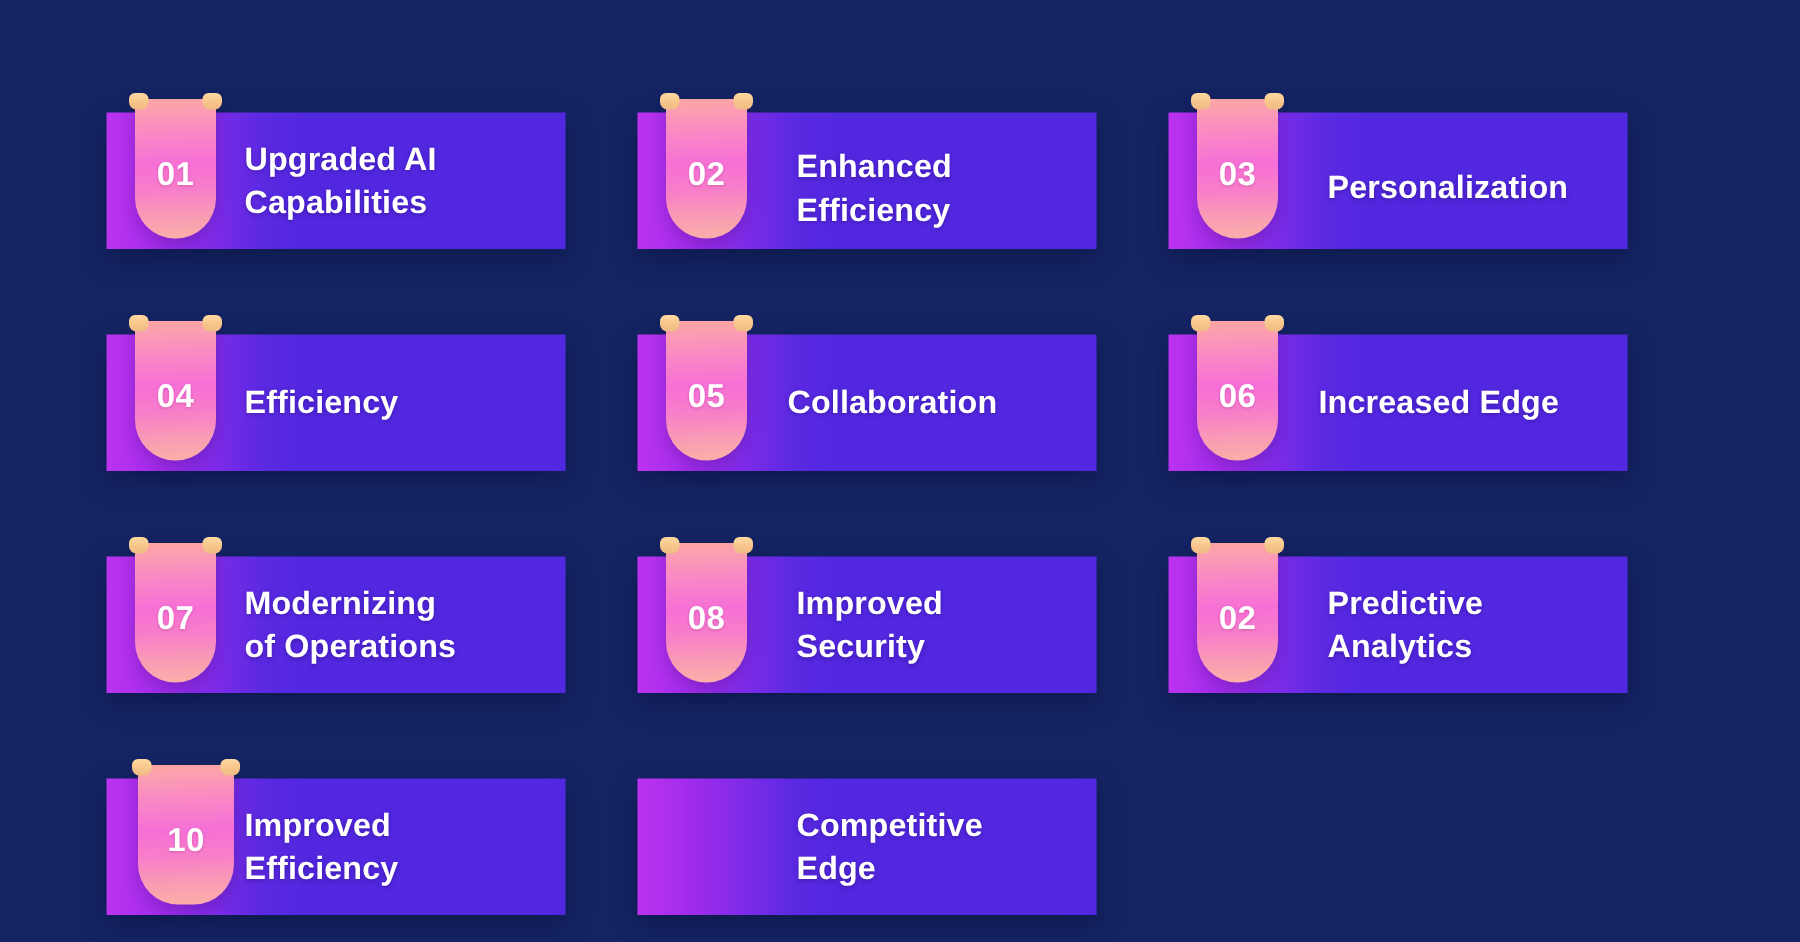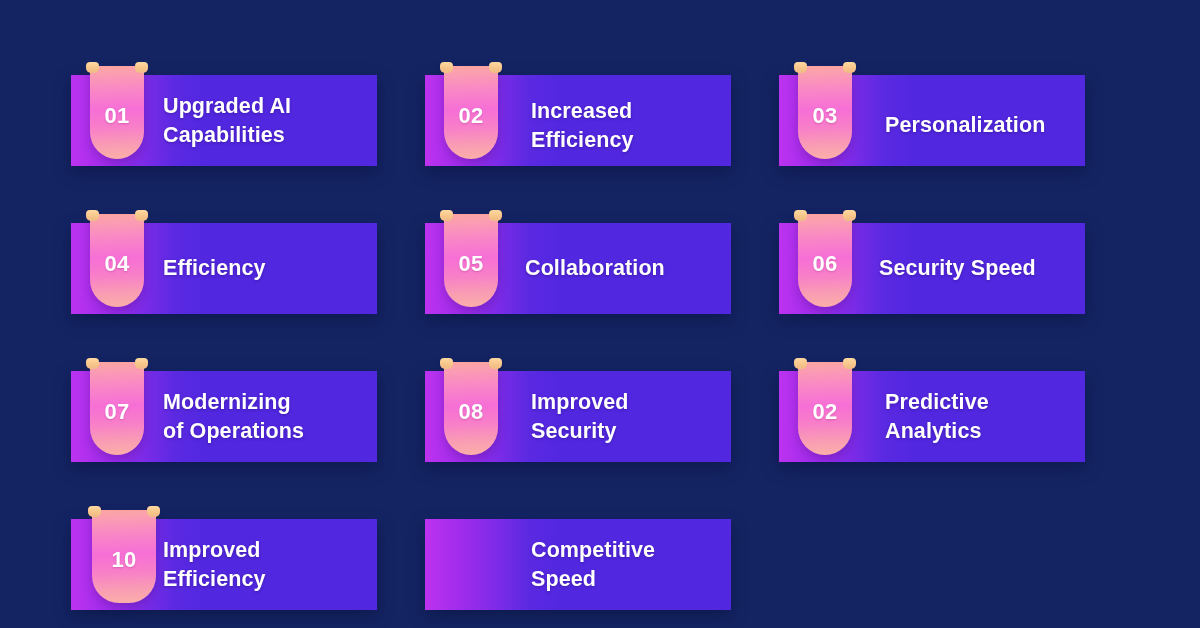--- a/index.html
+++ b/index.html
@@ -145,21 +145,21 @@
         <span class="badge-num">01</span>
       </div>
       <div class="card-label">Upgraded AI
 Capabilities</div>
     </div>
 
     <div class="card shift-down tight">
       <div class="badge">
         <span class="badge-num">02</span>
       </div>
-      <div class="card-label">Increased
+      <div class="card-label">Enhanced
 Efficiency</div>
     </div>
 
     <div class="card shift-down tight">
       <div class="badge">
         <span class="badge-num">03</span>
       </div>
       <div class="card-label">Personalization</div>
     </div>
 
@@ -174,21 +174,21 @@
       <div class="badge">
         <span class="badge-num">05</span>
       </div>
       <div class="card-label">Collaboration</div>
     </div>
 
     <div class="card tight-2">
       <div class="badge">
         <span class="badge-num">06</span>
       </div>
-      <div class="card-label">Security Speed</div>
+      <div class="card-label">Increased Edge</div>
     </div>
 
     <div class="card">
       <div class="badge">
         <span class="badge-num">07</span>
       </div>
       <div class="card-label">Modernizing
 of Operations</div>
     </div>
 
@@ -211,19 +211,19 @@
     <div class="card narrow-badge">
       <div class="badge narrow">
         <span class="badge-num">10</span>
       </div>
       <div class="card-label">Improved
 Efficiency</div>
     </div>
 
     <div class="card narrow-badge tight">
       <div class="card-label">Competitive
-Speed</div>
+Edge</div>
     </div>
 
     <div class="card slot-empty"></div>
 
   </div>
 </div>
 
 </body></html>

